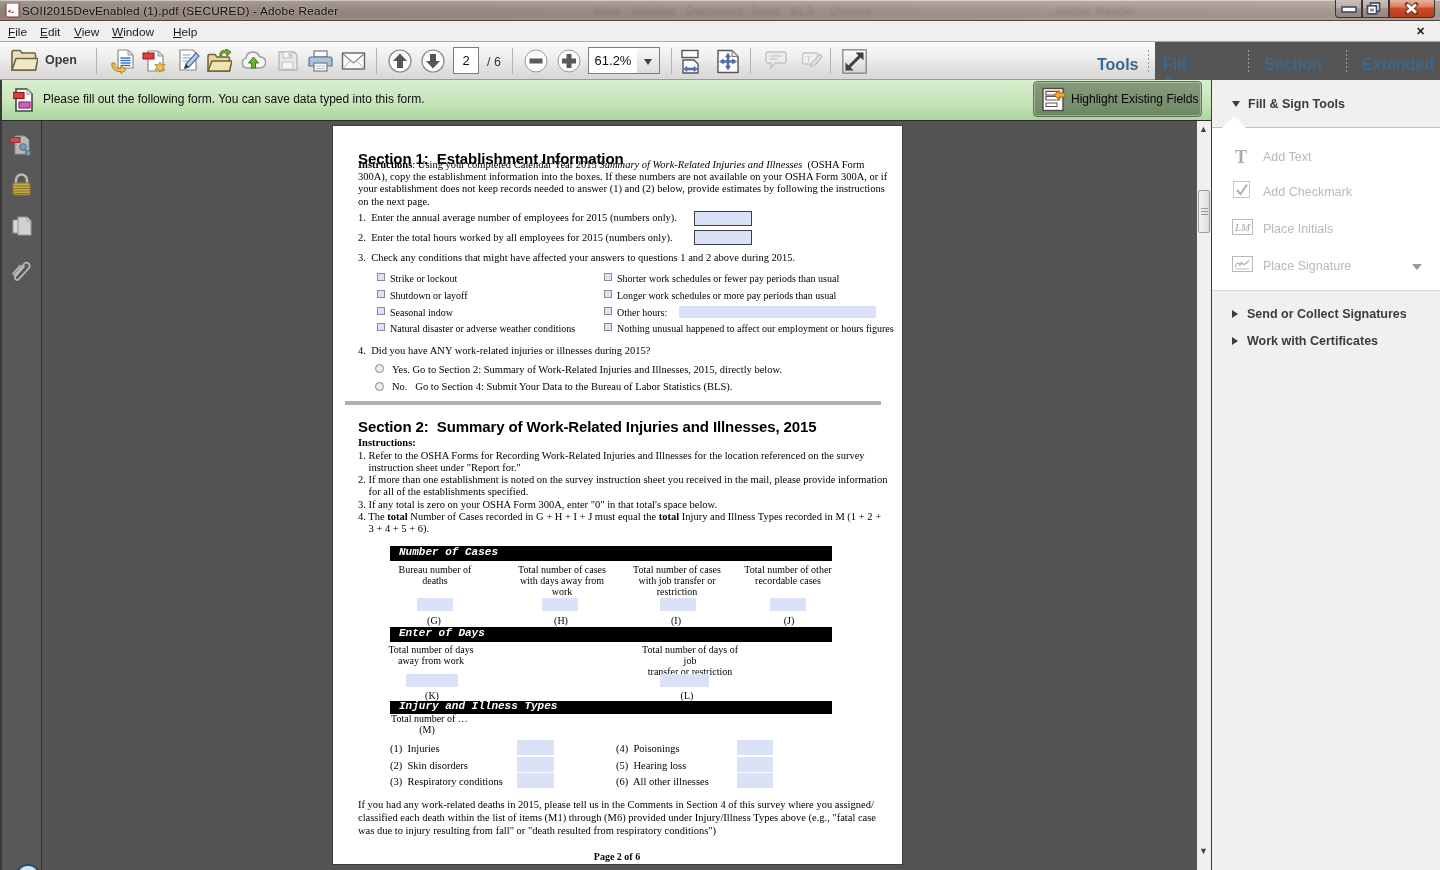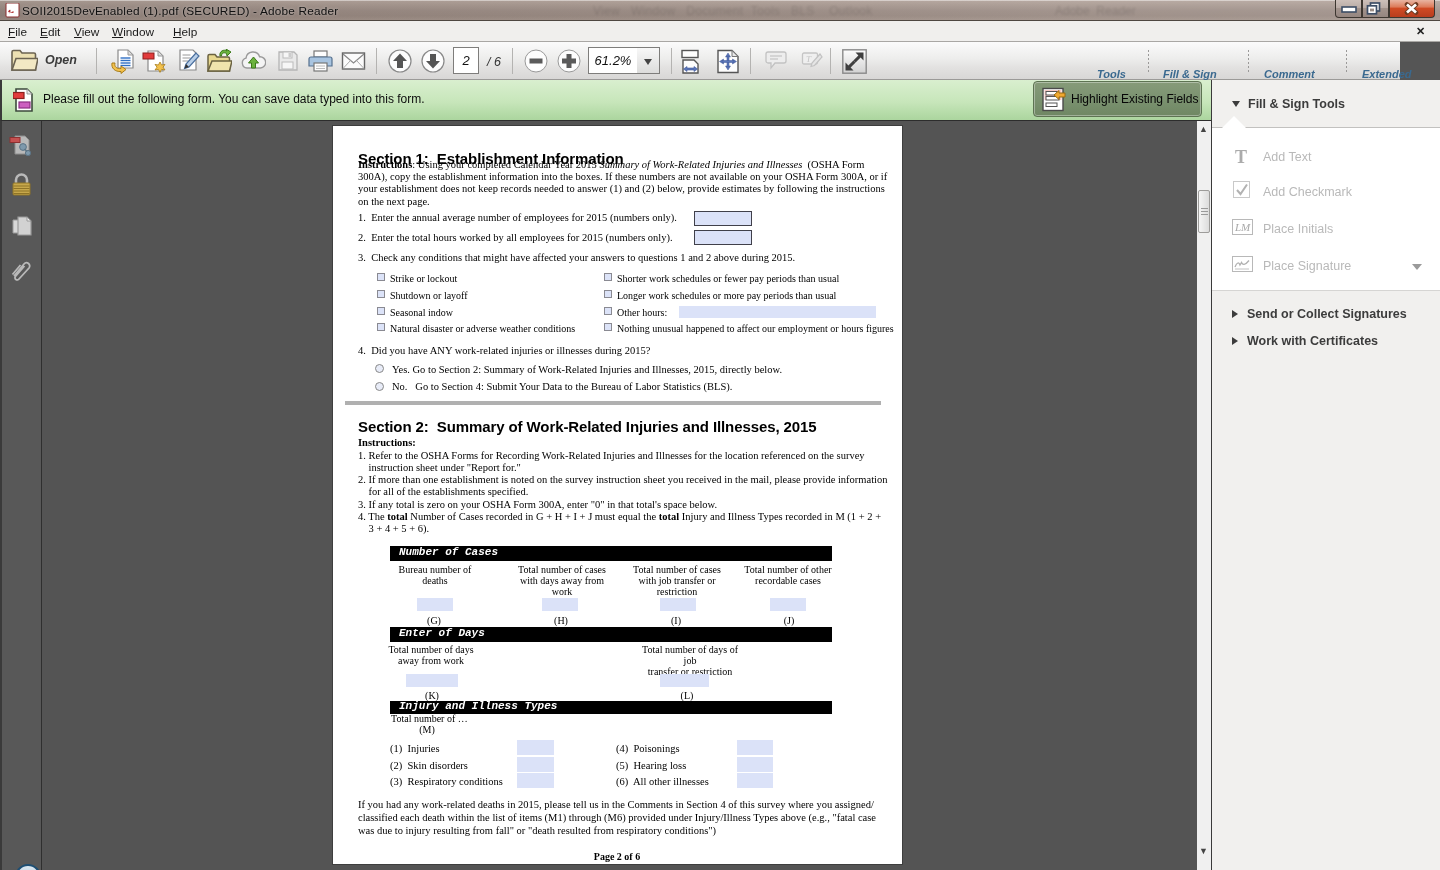--- a/index.html
+++ b/index.html
@@ -20,26 +20,26 @@
   #btnclose { left:1389px; width:46px; border-radius:0 0 4px 0;
     background:linear-gradient(180deg,#e8b5a2 0%,#dd7c5c 40%,#cf4a24 50%,#b83d1e 100%); }
 
   
   #menubar { position:absolute; left:0; top:21px; width:1440px; height:21px; background:#f0efed;
     border-bottom:1px solid #a9a7a4; }
   .menuitem { position:absolute; top:4px; font-size:11.8px; color:#1a1a1a; }
   .menuitem span { text-decoration:underline; }
 
   
-  #toolbar { position:absolute; left:0; top:42px; width:1400px; height:38px;
+  #toolbar { position:absolute; left:0; top:42px; width:1155px; height:38px;
     background:linear-gradient(180deg,#fbfbfb 0%,#ededec 45%,#e2e1e0 70%,#d8d7d6 100%);
-    border-bottom:1px solid #9b9a98;font-style:italic; }
+    border-bottom:1px solid #9b9a98; }
   .tsep { position:absolute; top:6px; height:26px; width:1px; background:#b4b3b1; }
   .ticon { position:absolute; top:7px; }
-  .tabtxt { position:absolute; top:26px; font-size:11px; font-weight:bold; color:#3a698f; }
+  .tabtxt { position:absolute; top:14px; font-size:16px; font-weight:bold; color:#3a698f; }
   .tabsep { position:absolute; top:8px; height:22px; width:1px;
     background:repeating-linear-gradient(180deg,#9a9998 0 2px,transparent 2px 4px); }
   #pagebox { position:absolute; left:453px; top:5px; width:26px; height:27px; background:#fff;
     border:1px solid #7e7d7b; font-size:13px; color:#111; text-align:center; line-height:25px; }
   #zoombox { position:absolute; left:588px; top:5px; width:50px; height:27px; background:#fff;
     border:1px solid #7e7d7b; font-size:13px; color:#111; text-align:center; line-height:25px; }
   #zoomdrop { position:absolute; left:637px; top:5px; width:23px; height:27px;
     border:1px solid #7e7d7b; border-left:none;
     background:linear-gradient(180deg,#f8f8f8,#dcdcdb); }
 
@@ -259,21 +259,21 @@
           <stop offset="0" stop-color="#fdfdfd"></stop>
           <stop offset="1" stop-color="#d2d2d2"></stop>
         </linearGradient>
       </defs>
     <path d="M21.5 3.5 L21.5 11.5 L18.6 8.6 L13.6 13.6 L11.4 11.4 L16.4 6.4 L13.5 3.5 Z" fill="#3f3f3f"></path>
     <path d="M3.5 21.5 L3.5 13.5 L6.4 16.4 L11.4 11.4 L13.6 13.6 L8.6 18.6 L11.5 21.5 Z" fill="#3f3f3f"></path>
   </svg>
 
   <div class="tabtxt" style="left:1097px">Tools</div>
   <div class="tabtxt" style="left:1163px">Fill &amp; Sign</div>
-  <div class="tabtxt" style="left:1264px">Comment</div>
+  <div class="tabtxt" style="left:1264px">Section</div>
   <div class="tabtxt" style="left:1362px">Extended</div>
   <div class="tabsep" style="left:1148px"></div>
   <div class="tabsep" style="left:1248px"></div>
   <div class="tabsep" style="left:1346px"></div>
 </div>
 
 <div id="greenbar">
   <div id="greentext">Please fill out the following form. You can save data typed into this form.</div>
   <svg style="position:absolute;left:11px;top:8px" width="21" height="25" viewBox="0 0 21 25">
     <path d="M3 1 h11 l5 5 v17 h-16 z" fill="#fff" stroke="#3d4a3d" stroke-width="1.6"></path>

